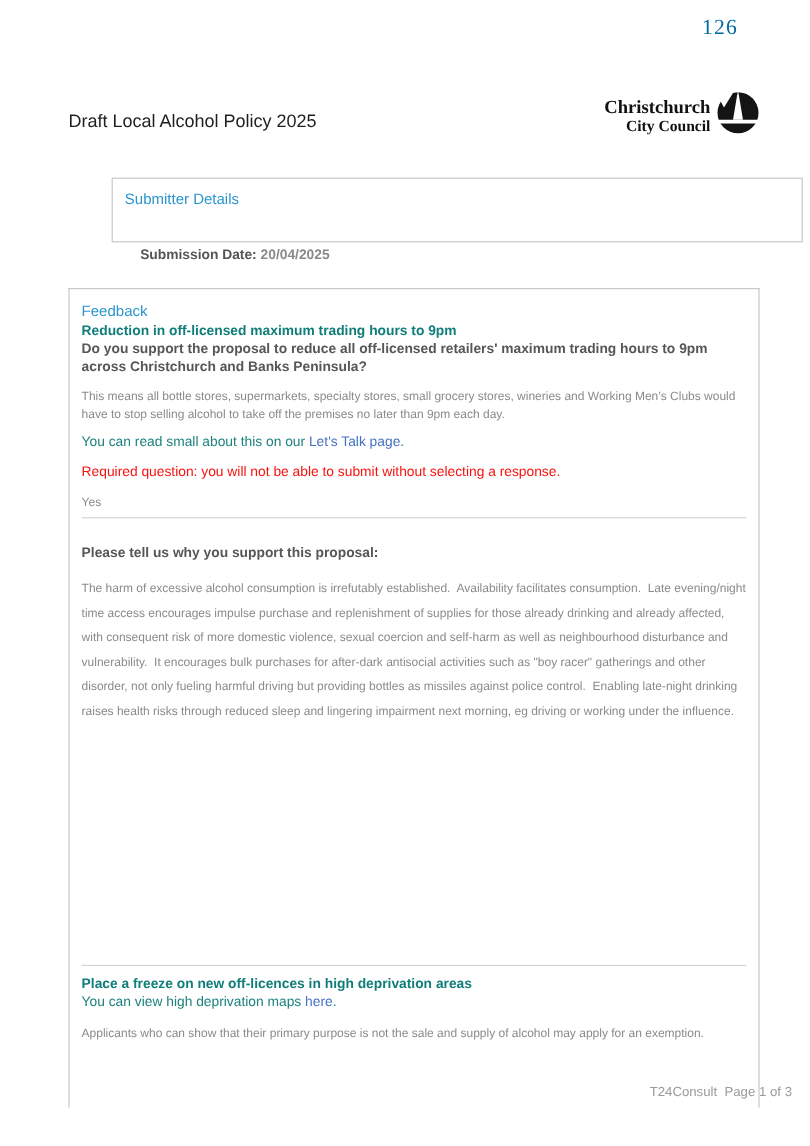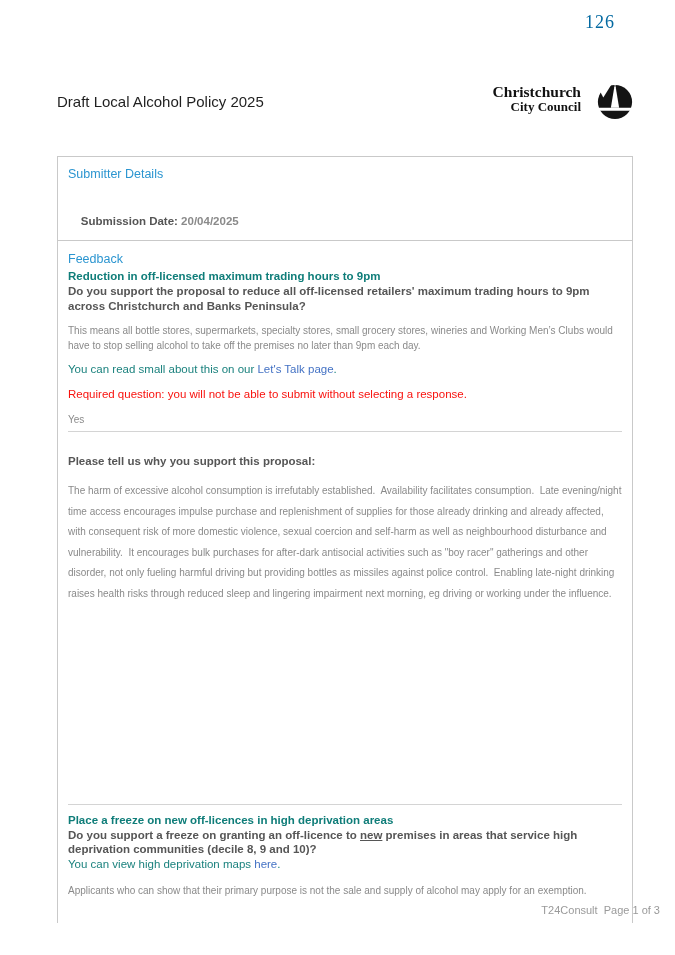--- a/index.html
+++ b/index.html
@@ -16,35 +16,35 @@
     font-family: "Liberation Serif", "DejaVu Serif", serif;
     font-size: 18px; color: #0369a1; letter-spacing: 1px;
   }
 
   .doc-title {
     position: absolute; left: 57px; top: 93px;
     font-size: 15px; color: #1f1f1f;
   }
 
   .logo {
-    position: absolute; top: 84px; right: 42px;
-    display: flex; align-items: flex-start; gap: 16px;
+    position: absolute; top: 76px; right: 42px;
+    display: flex; align-items: flex-end; gap: 5px;
   }
   .logo-text { text-align: right; font-family: "Liberation Serif", "DejaVu Serif", serif; color: #111; }
   .logo-line1 { font-size: 15.5px; font-weight: bold; line-height: 16px; }
   .logo-line2 { font-size: 13px; font-weight: bold; line-height: 14px; }
   .logo-mark { width: 36px; height: 36px; display: block; }
 
   .box {
     position: absolute; left: 57px; width: 576px;
     border: 1px solid #c9c9c9;
     background: #fff;
     padding: 11px 10px 0 10px;
   }
-  .submitter-box { top: 156px; height: 90px; }
+  .submitter-box { top: 148px; height: 54px; margin-left: 36px; }
   .feedback-box  { top: 240px; height: 683px; border-bottom: none; padding-top: 12px; overflow: hidden; }
 
   .section-title { font-size: 12.5px; font-weight: 400; color: #2b95d0; line-height: 13px; }
   .submitter-box .section-title { margin-bottom: 10px; }
   .feedback-box  .section-title { margin-bottom: 3px; }
 
   .field-line { font-size: 11.5px; line-height: 20px; white-space: pre; }
   .lbl { font-weight: bold; color: #555555; }
   .val { color: #8a8a8a; font-weight: bold; }
   .req { font-weight: bold; color: #f8120e; }
@@ -120,22 +120,19 @@
   <hr class="divider">
 
   <p class="q-text why-label">Please tell us why you support this proposal:</p>
   <p class="body-text long-answer">The harm of excessive alcohol consumption is irrefutably established.  Availability facilitates consumption.  Late evening/night time access encourages impulse purchase and replenishment of supplies for those already drinking and already affected, with consequent risk of more domestic violence, sexual coercion and self-harm as well as neighbourhood disturbance and vulnerability.  It encourages bulk purchases for after-dark antisocial activities such as "boy racer" gatherings and other disorder, not only fueling harmful driving but providing bottles as missiles against police control.  Enabling late-night drinking raises health risks through reduced sleep and lingering impairment next morning, eg driving or working under the influence.</p>
 
   <div class="spacer"></div>
 
   <hr class="divider divider2">
 
   <h3 class="q-heading tight">Place a freeze on new off-licences in high deprivation areas</h3>
-  <p class="q-text tight">
-    <span>Do you support a freeze on granting an off-licence to </span><span class="uword">new</span><span> premises in areas that service high deprivation communities (decile 8, 9 and 10)?</span>
-  </p>
   <p class="teal-text q2-link">
     <span>You can view high deprivation maps </span><a class="link">here</a><span>.</span>
   </p>
   <p class="body-text">Applicants who can show that their primary purpose is not the sale and supply of alcohol may apply for an exemption.</p>
 </section>
 
 <div class="footer">T24Consult  Page 1 of 3</div>
 
 </body></html>

